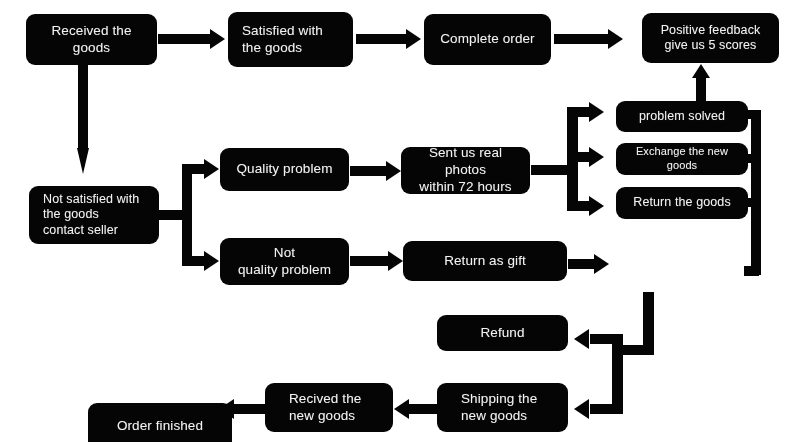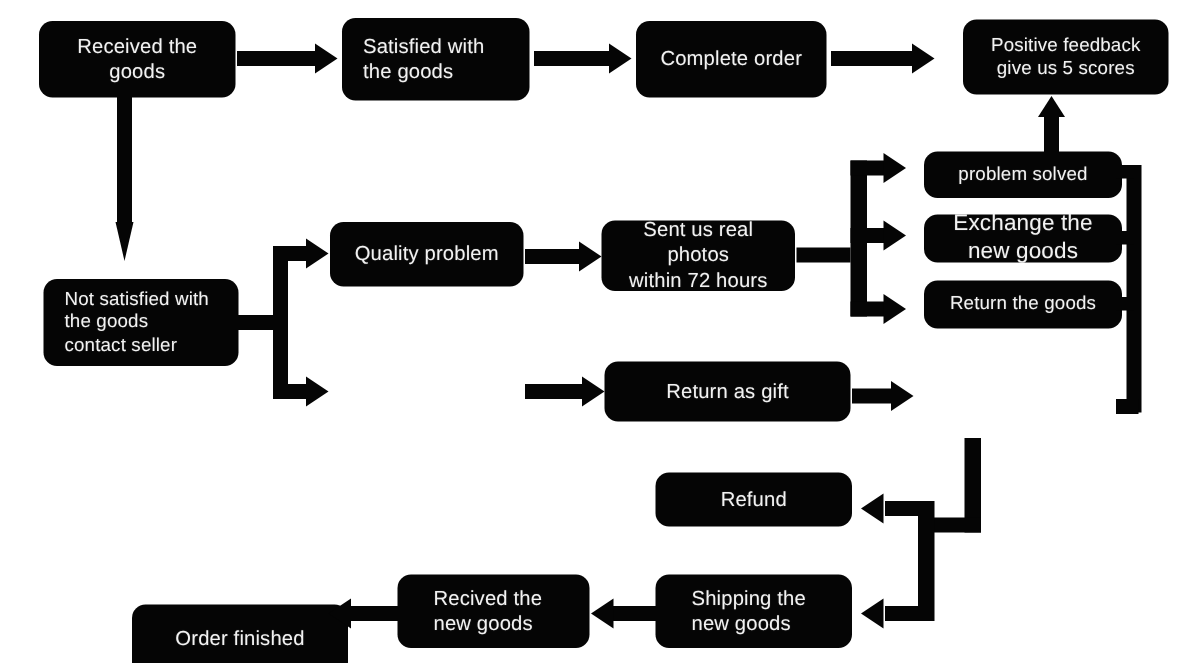--- a/index.html
+++ b/index.html
@@ -22,21 +22,21 @@
     line-height:1.24;
     letter-spacing:.1px;
     box-sizing:border-box;
     padding:2px 6px;
     white-space:pre-line;
     font-size:13.5px;
     text-shadow:0 0 1px rgba(255,255,255,.25);
   }
   .node.left-align{justify-content:flex-start;text-align:left;padding-left:14px;}
   .node.small{font-size:12.5px;}
-  .node.tiny{font-size:15px;}
+  .node.tiny{font-size:11px;}
   .conn{position:absolute;background:#050505;}
   .arrow{position:absolute;width:0;height:0;}
   .arrow-r{border-top:10px solid transparent;border-bottom:10px solid transparent;border-left:15px solid #050505;}
   .arrow-l{border-top:10px solid transparent;border-bottom:10px solid transparent;border-right:15px solid #050505;}
   .arrow-u{border-left:9px solid transparent;border-right:9px solid transparent;border-bottom:14px solid #050505;}
   .arrow-d-thin{border-left:6px solid transparent;border-right:6px solid transparent;border-top:26px solid #050505;}
 </style>
 </head>
 <body>
 
@@ -51,20 +51,22 @@
 
   <div class="node small" style="left:642px;top:13px;width:137px;height:50px;">Positive feedback
 give us  5 scores</div>
 
   <div class="node left-align small" style="left:29px;top:186px;width:130px;height:58px;">Not satisfied with
 the goods
 contact seller</div>
 
   <div class="node" style="left:220px;top:148px;width:129px;height:43px;">Quality problem</div>
 
+  <div class="node" style="left:220px;top:238px;width:129px;height:47px;">Not
+quality problem</div>
 
   <div class="node" style="left:401px;top:147px;width:129px;height:47px;">Sent us real photos
 within 72 hours</div>
 
   <div class="node small" style="left:616px;top:101px;width:132px;height:31px;">problem solved</div>
 
   <div class="node" style="left:403px;top:241px;width:164px;height:40px;">Return as gift</div>
 
   <div class="node tiny" style="left:616px;top:143px;width:132px;height:32px;">Exchange the new goods</div>
 

